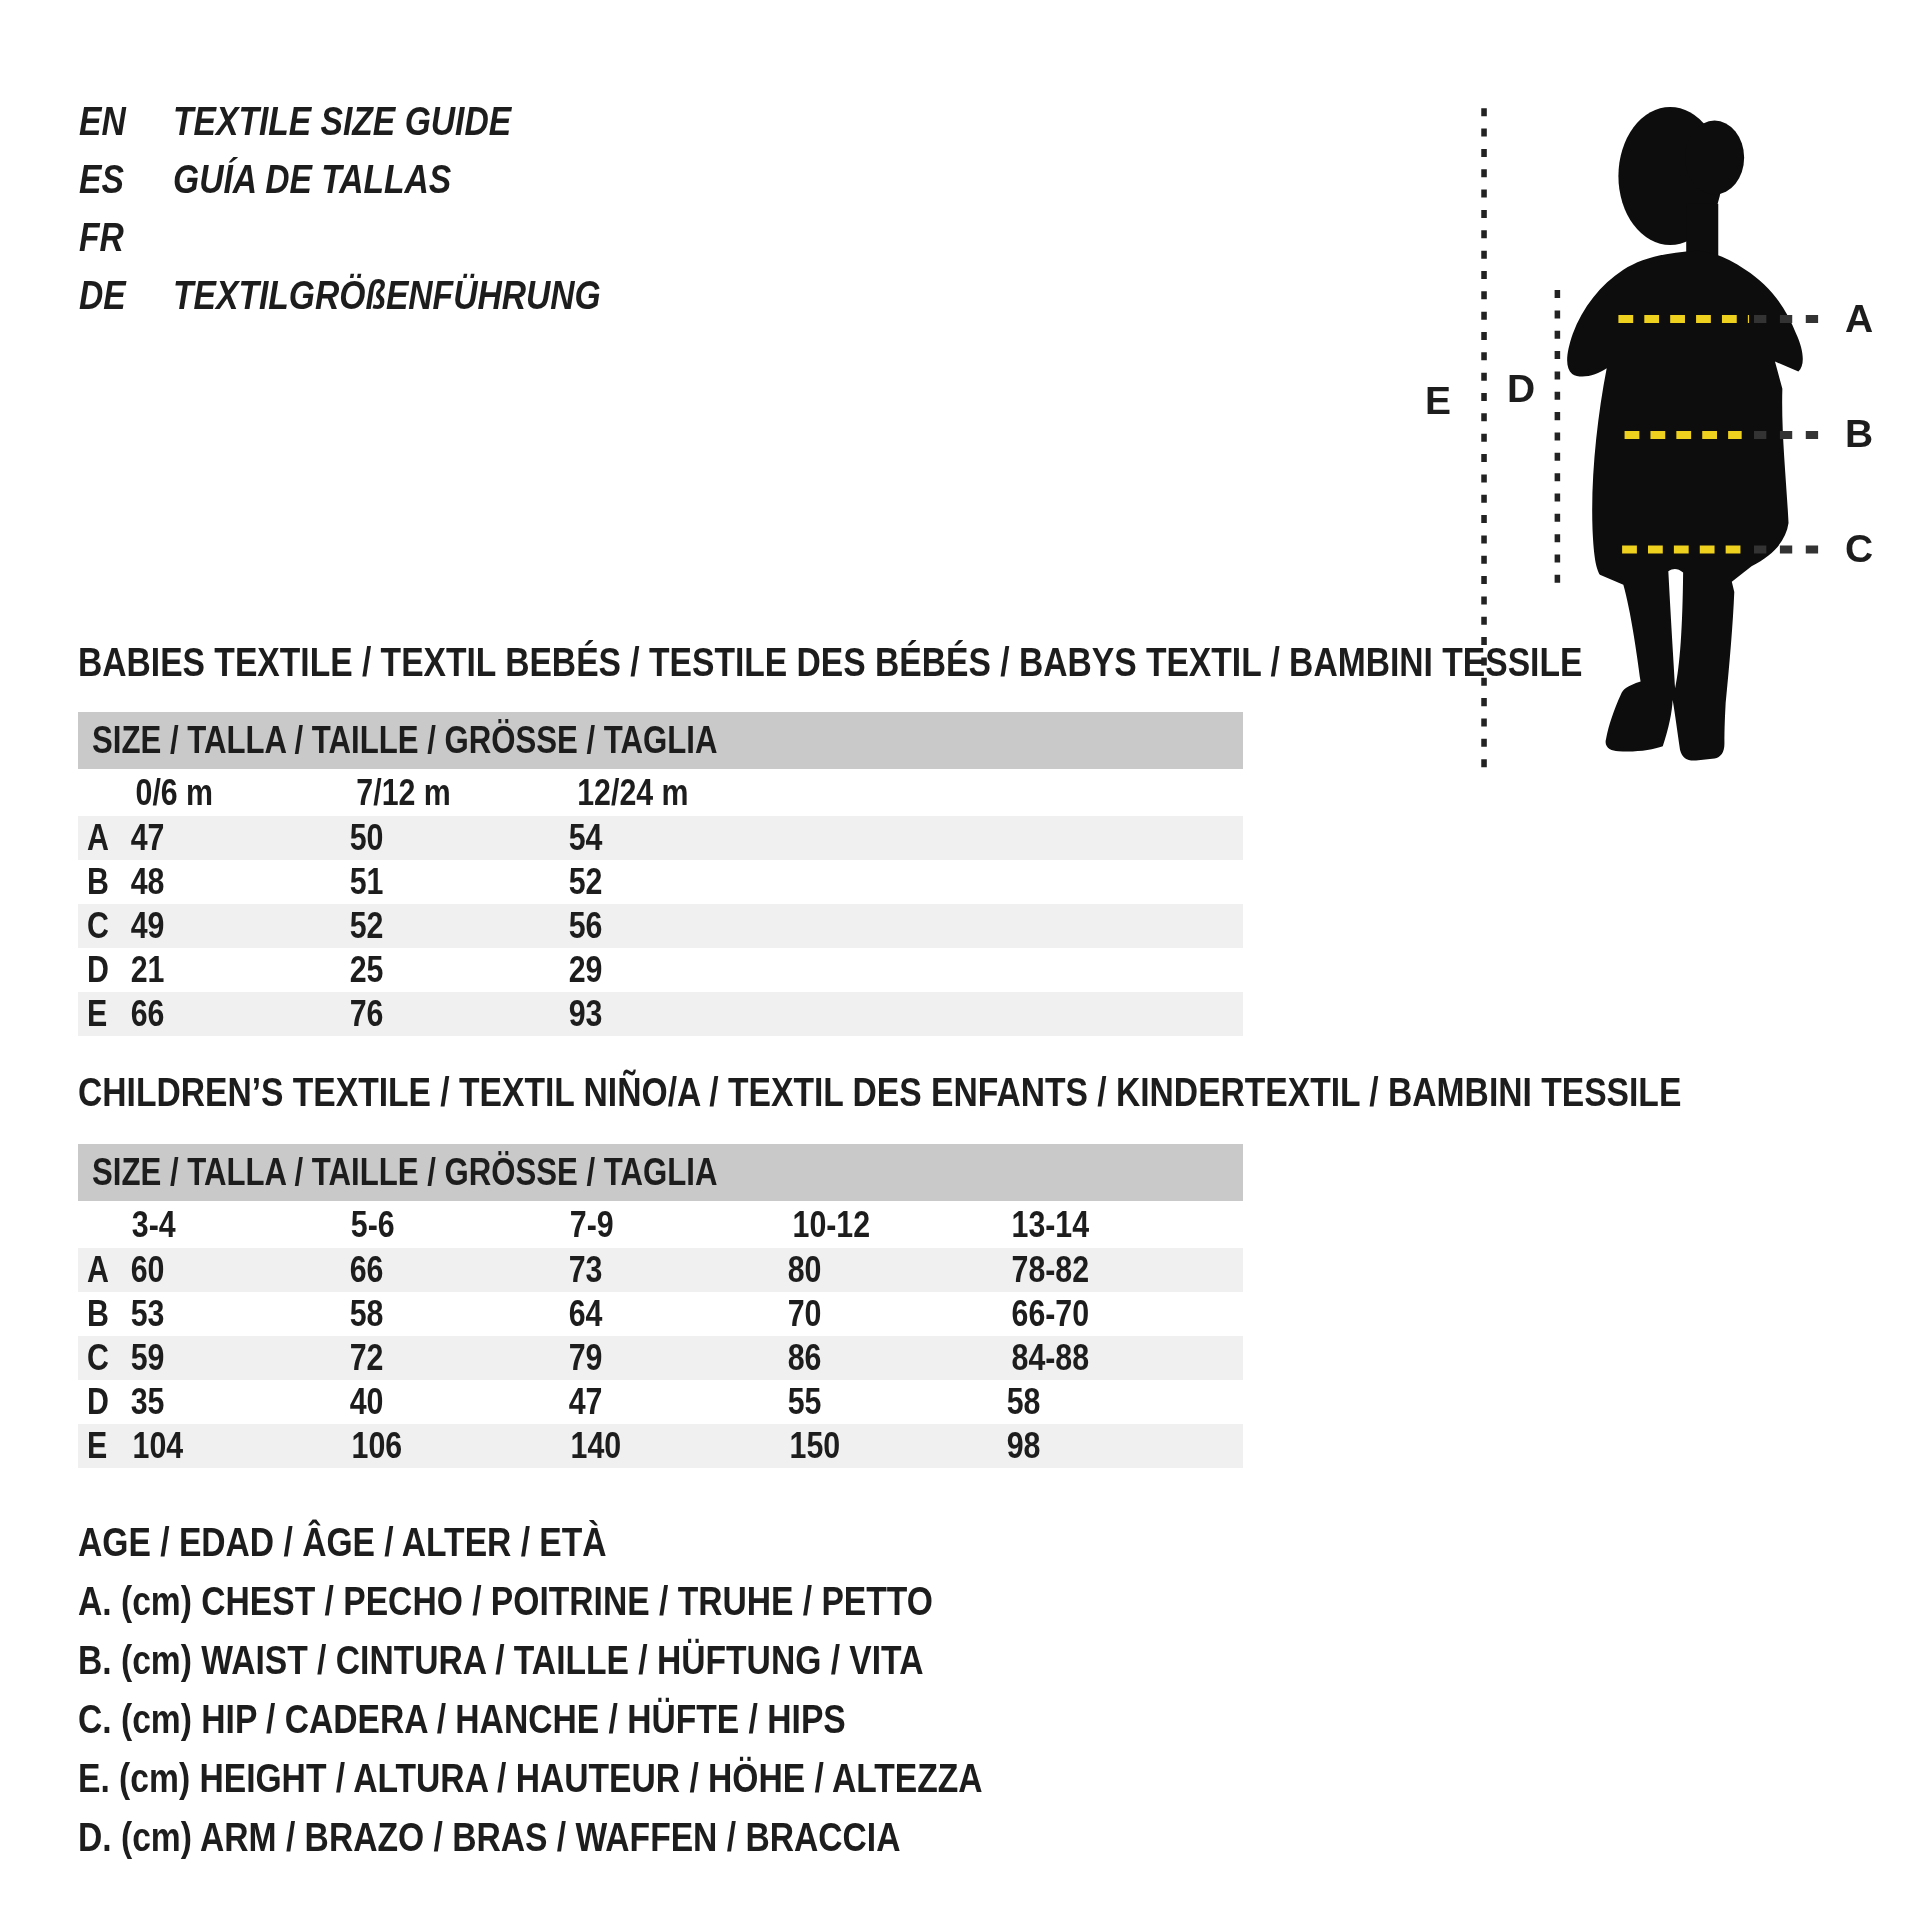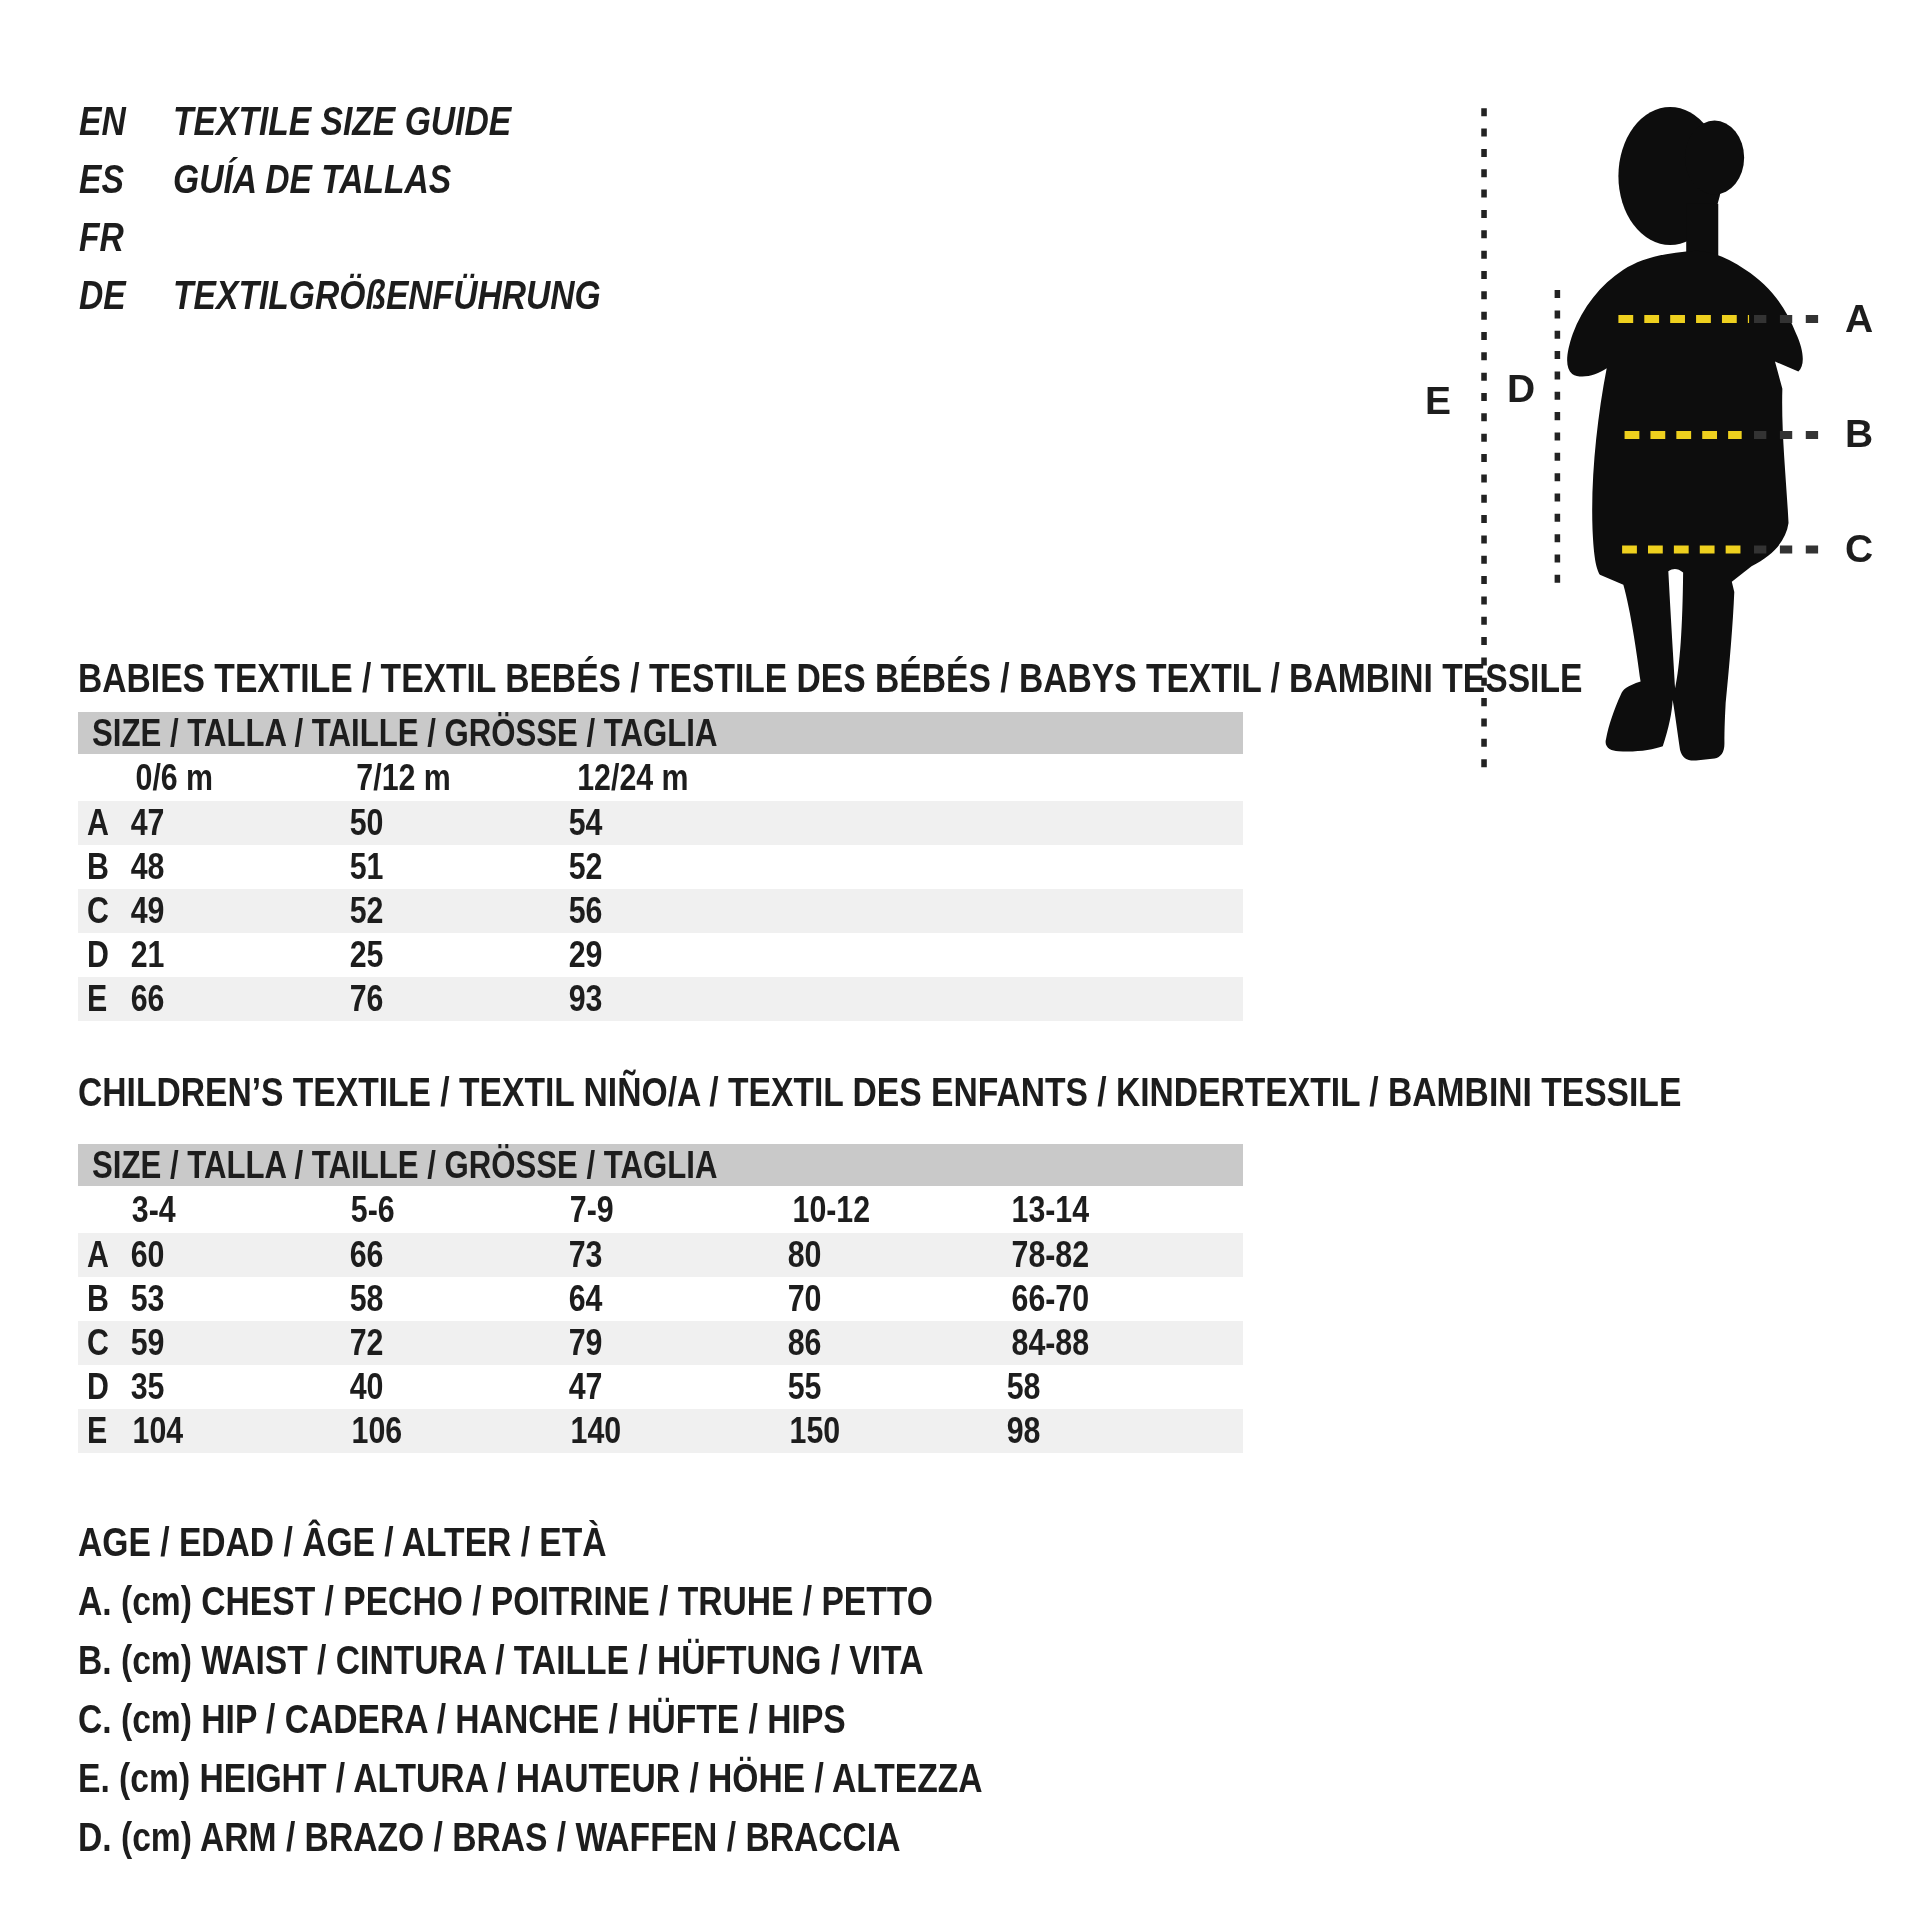--- a/index.html
+++ b/index.html
@@ -12,28 +12,28 @@
      transform:scaleX(0.82);transform-origin:0 50%;}
   .tc{transform-origin:50% 50%;}
 
   
   .lang-block{position:absolute;left:79px;top:92px;}
   .lang-row{height:58px;display:flex;align-items:center;font-size:41px;font-style:italic;}
   .lang-code{width:94px;}
 
   
   .section-title{position:absolute;left:78px;height:42px;display:flex;align-items:center;font-size:41px;}
-  .babies-title{top:641px;margin-top:16px;}
+  .babies-title{top:641px;}
   .children-title{top:1071px;}
 
   
   .size-table{position:absolute;left:78px;width:1165px;}
   .babies-table{top:712px;}
   .children-table{top:1144px;}
-  .bar{height:42px;background:#c9c9c9;display:flex;align-items:center;
+  .bar{height:57px;background:#c9c9c9;display:flex;align-items:center;
        padding-left:13.6px;box-sizing:border-box;font-size:38px;}
   .subhead{display:flex;align-items:center;height:47px;font-size:37px;}
   .trow{display:flex;align-items:center;height:44px;font-size:37px;}
   .stripe{background:#f0f0f0;}
   .lcol{width:49px;padding-left:8.6px;box-sizing:border-box;}
   .vcol{width:219px;text-align:left;}
 
   
   .legend-block{position:absolute;left:78px;top:1513px;}
   .legend-row{height:59px;display:flex;align-items:center;font-size:41px;}

